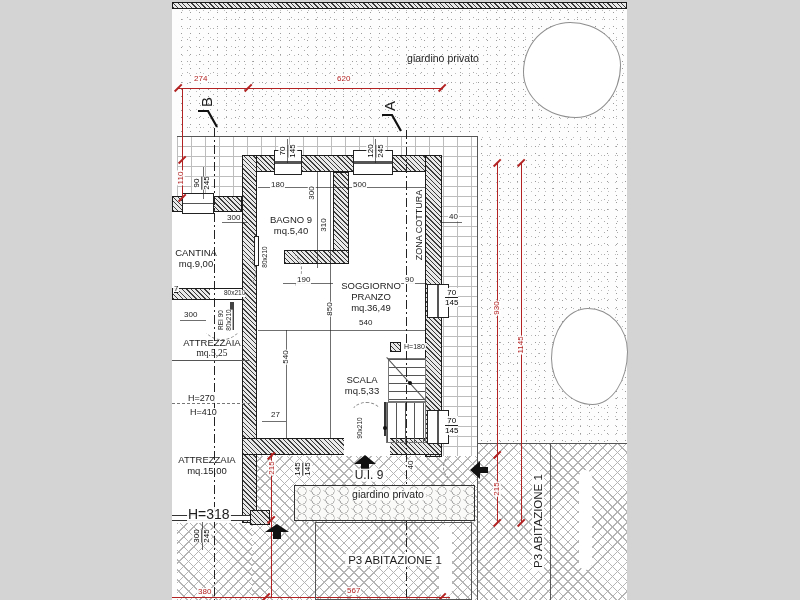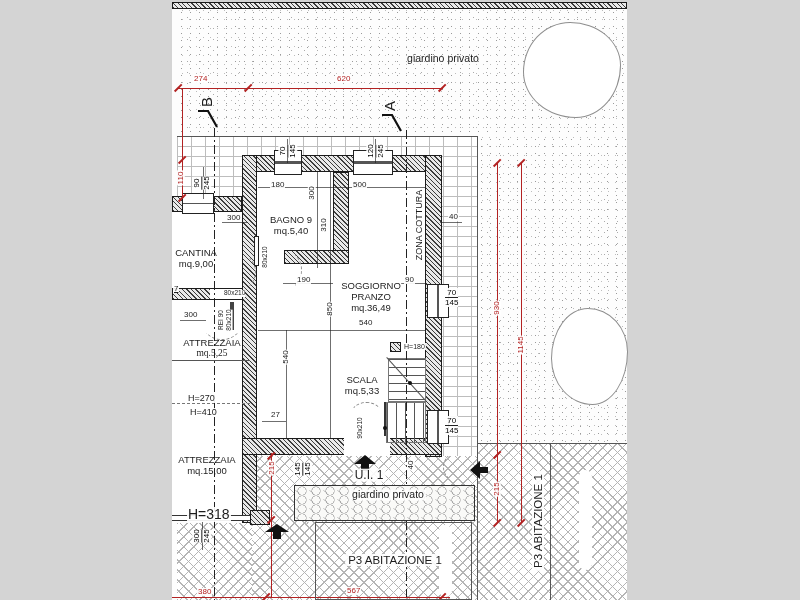--- a/index.html
+++ b/index.html
@@ -194,21 +194,21 @@
       </svg>
   </div>
   <div class="abs" style="left:470px;top:461px;">
     <svg width="18" height="18" viewBox="0 0 18 18">
         <path d="M0 9 L10 0 V6 H18 V12 H10 V18 Z" fill="#111"></path>
       </svg>
   </div>
 
   <div class="abs t ctr" style="left:443px;top:59px;font-size:10.5px;">giardino privato</div>
   <div class="abs t ctr" style="left:388px;top:495px;font-size:10.5px;background:rgba(255,255,255,.85);padding:0 2px;">giardino privato</div>
-  <div class="abs t big ctr" style="left:369px;top:475px;background:rgba(255,255,255,.9);padding:0 2px;">U.I. 1</div>
+  <div class="abs t big ctr" style="left:369px;top:475px;background:rgba(255,255,255,.9);padding:0 2px;">U.I. 9</div>
   <div class="abs t ctr" style="left:395px;top:560px;font-size:11.5px;background:rgba(255,255,255,.9);padding:0 3px;">P3  ABITAZIONE 1</div>
   <div class="abs t vrot" style="left:538px;top:521px;font-size:11.5px;background:rgba(255,255,255,.9);padding:0 3px;">P3  ABITAZIONE 1</div>
 
   <div class="abs t room ctr" style="left:291px;top:220px;">BAGNO 9</div>
   <div class="abs t room ctr" style="left:291px;top:231px;">mq.5,40</div>
   <div class="abs t room ctr" style="left:196px;top:253px;">CANTINA</div>
   <div class="abs t room ctr" style="left:196px;top:264px;">mq.9,00</div>
   <div class="abs t room ctr" style="left:212px;top:343px;">ATTREZZAIA</div>
   <div class="abs t room ctr" style="left:212px;top:354px;font-family:Liberation Serif, serif;">mq.5,25</div>
   <div class="abs t room ctr" style="left:207px;top:460px;">ATTREZZAIA</div>

